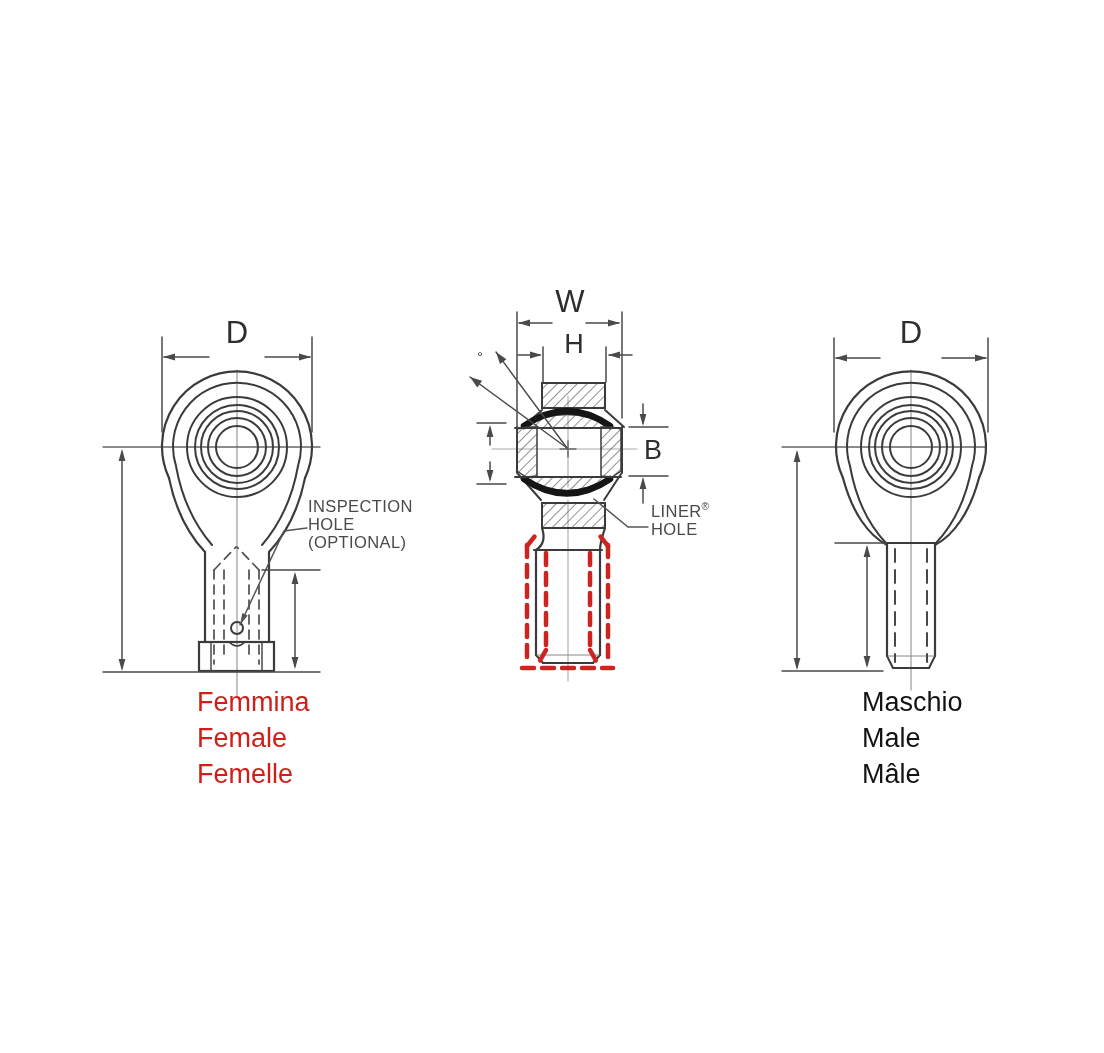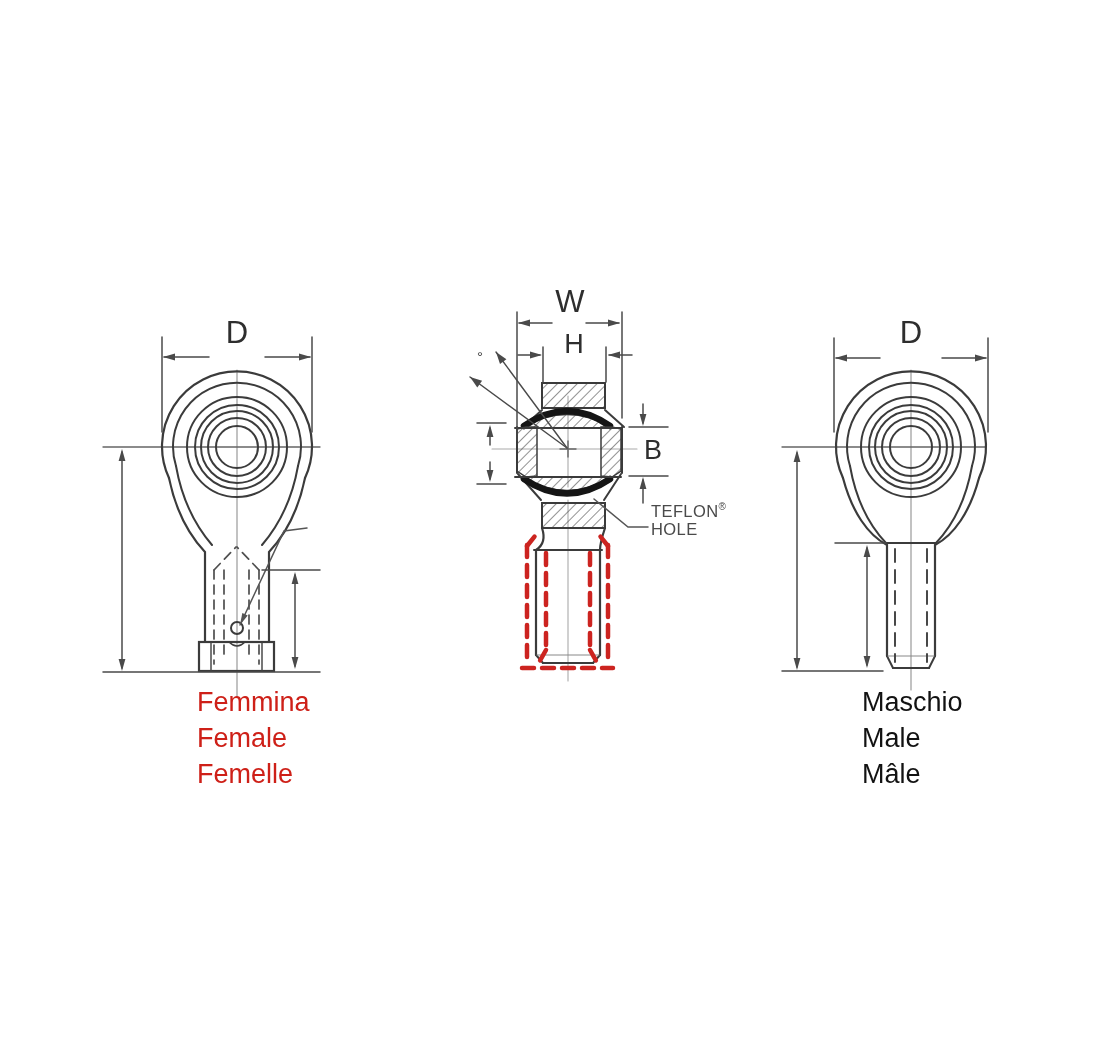--- a/index.html
+++ b/index.html
@@ -239,23 +239,28 @@
 </svg>
 
   <div class="lbl dimlbl" style="left:237px;top:315px;">D</div>
   <div class="lbl dimlbl" style="left:570px;top:284px;">W</div>
   <div class="lbl dimlbl small" style="left:574px;top:329px;">H</div>
   <div class="lbl dimlbl small" style="left:653px;top:435px;">B</div>
   <div class="lbl dimlbl" style="left:911px;top:315px;">D</div>
 
   <div class="degree" style="left:477px;top:348px;">°</div>
 
+  <div class="note" style="left:308px;top:497px;">
+    <div>INSPECTION</div>
+    <div>HOLE</div>
+    <div>(OPTIONAL)</div>
+  </div>
 
   <div class="note" style="left:651px;top:498px;">
-    <div><span>TEFLON</span><sup>®</sup></div>
+    <div><span>LINER</span><sup>®</sup></div>
     <div>HOLE</div>
   </div>
 
   <div class="caption black" style="left:862px;top:684px;">
     <div>Maschio</div>
     <div>Male</div>
     <div>Mâle</div>
   </div>
 
   <div class="caption red" style="left:197px;top:684px;">

